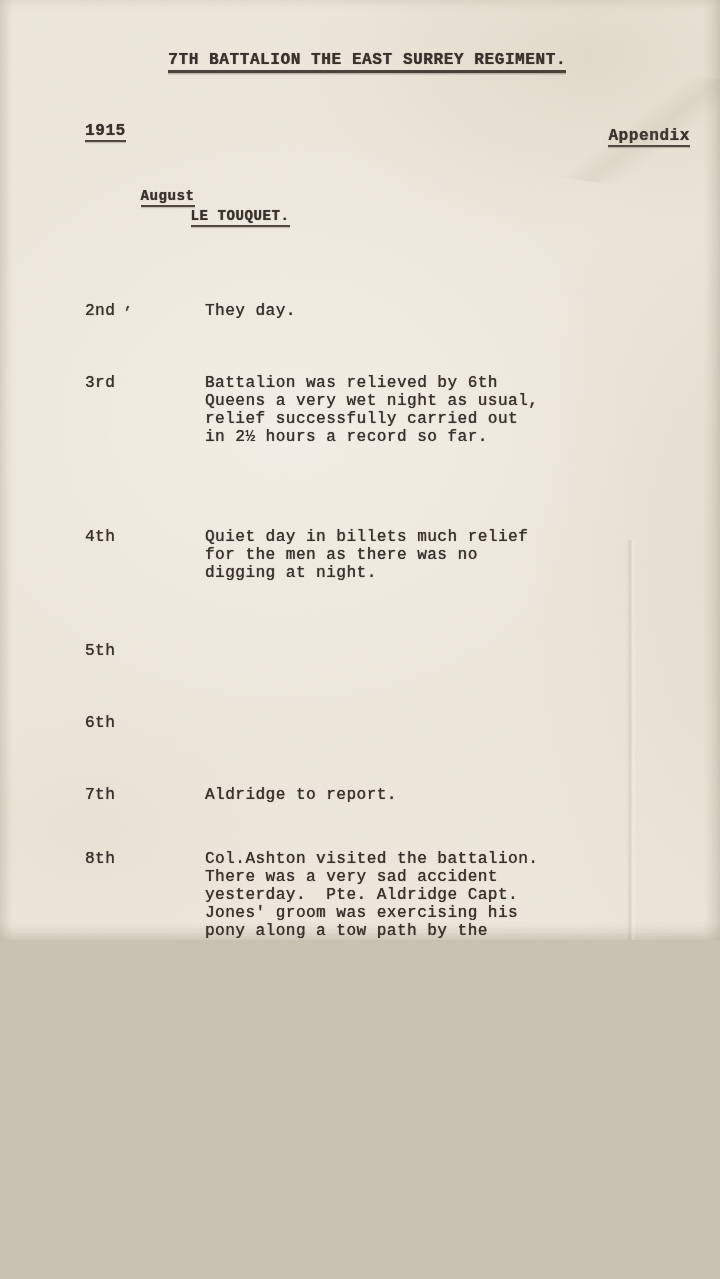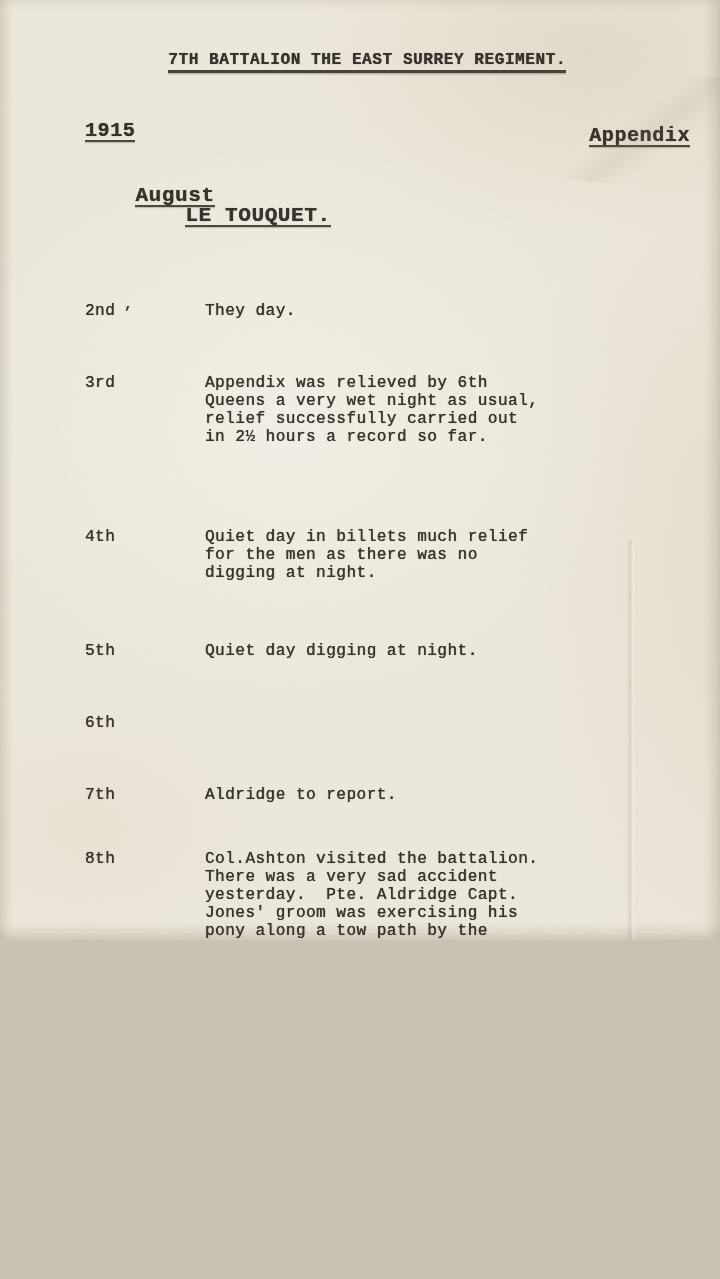--- a/index.html
+++ b/index.html
@@ -54,36 +54,36 @@
     padding-bottom:1px;
     border-bottom:3px solid rgba(50,44,36,0.88);
     box-shadow:0 1.5px 0 rgba(50,44,36,0.25);
   }
   .meta-row{
     margin-top:31px;
     padding:0 30px 0 85px;
     display:flex;
     justify-content:space-between;
     align-items:flex-start;
-    font-size:20px;
+    font-size:16px;
     line-height:18px;
   }
   .u{
     display:inline-block;
     font-weight:bold;
     letter-spacing:0.6px;
     padding-bottom:0px;
     border-bottom:2.5px solid rgba(50,44,36,0.85);
     box-shadow:0 1.2px 0 rgba(50,44,36,0.22);
   }
   .appendix{margin-top:5px;}
   .month-row{
     margin-top:22px;
-    padding-left:85px;
-    font-size:21px;
+    padding-left:107px;
+    font-size:14px;
     line-height:18px;
   }
   .month-row .loc{margin-left:50px;}
   .entries{margin-top:21px;}
   .entry{
     display:flex;
     padding-left:85px;
     margin-bottom:18px;
     font-size:16px;
     line-height:18px;
@@ -131,34 +131,33 @@
 
   <span class="stray">,</span>
 
   <div class="entries">
     <div class="entry">
       <span class="day">2nd</span>
       <span class="body">They day.</span>
     </div>
     <div class="entry">
       <span class="day">3rd</span>
-      <span class="body">Appendix was relieved by 6th
+      <span class="body">Battalion was relieved by 6th
 Queens a very wet night as usual,
 relief successfully carried out
 in 2½ hours a record so far.</span>
     </div>
     <div class="entry">
       <span class="day">4th</span>
       <span class="body">Quiet day in billets much relief
 for the men as there was no
 digging at night.</span>
     </div>
     <div class="entry">
       <span class="day">5th</span>
-      <span class="body">Quiet day digging at night.</span>
     </div>
     <div class="entry">
       <span class="day">6th</span>
     </div>
     <div class="entry">
       <span class="day">7th</span>
       <span class="body">Aldridge to report.</span>
     </div>
     <div class="entry">
       <span class="day">8th</span>

